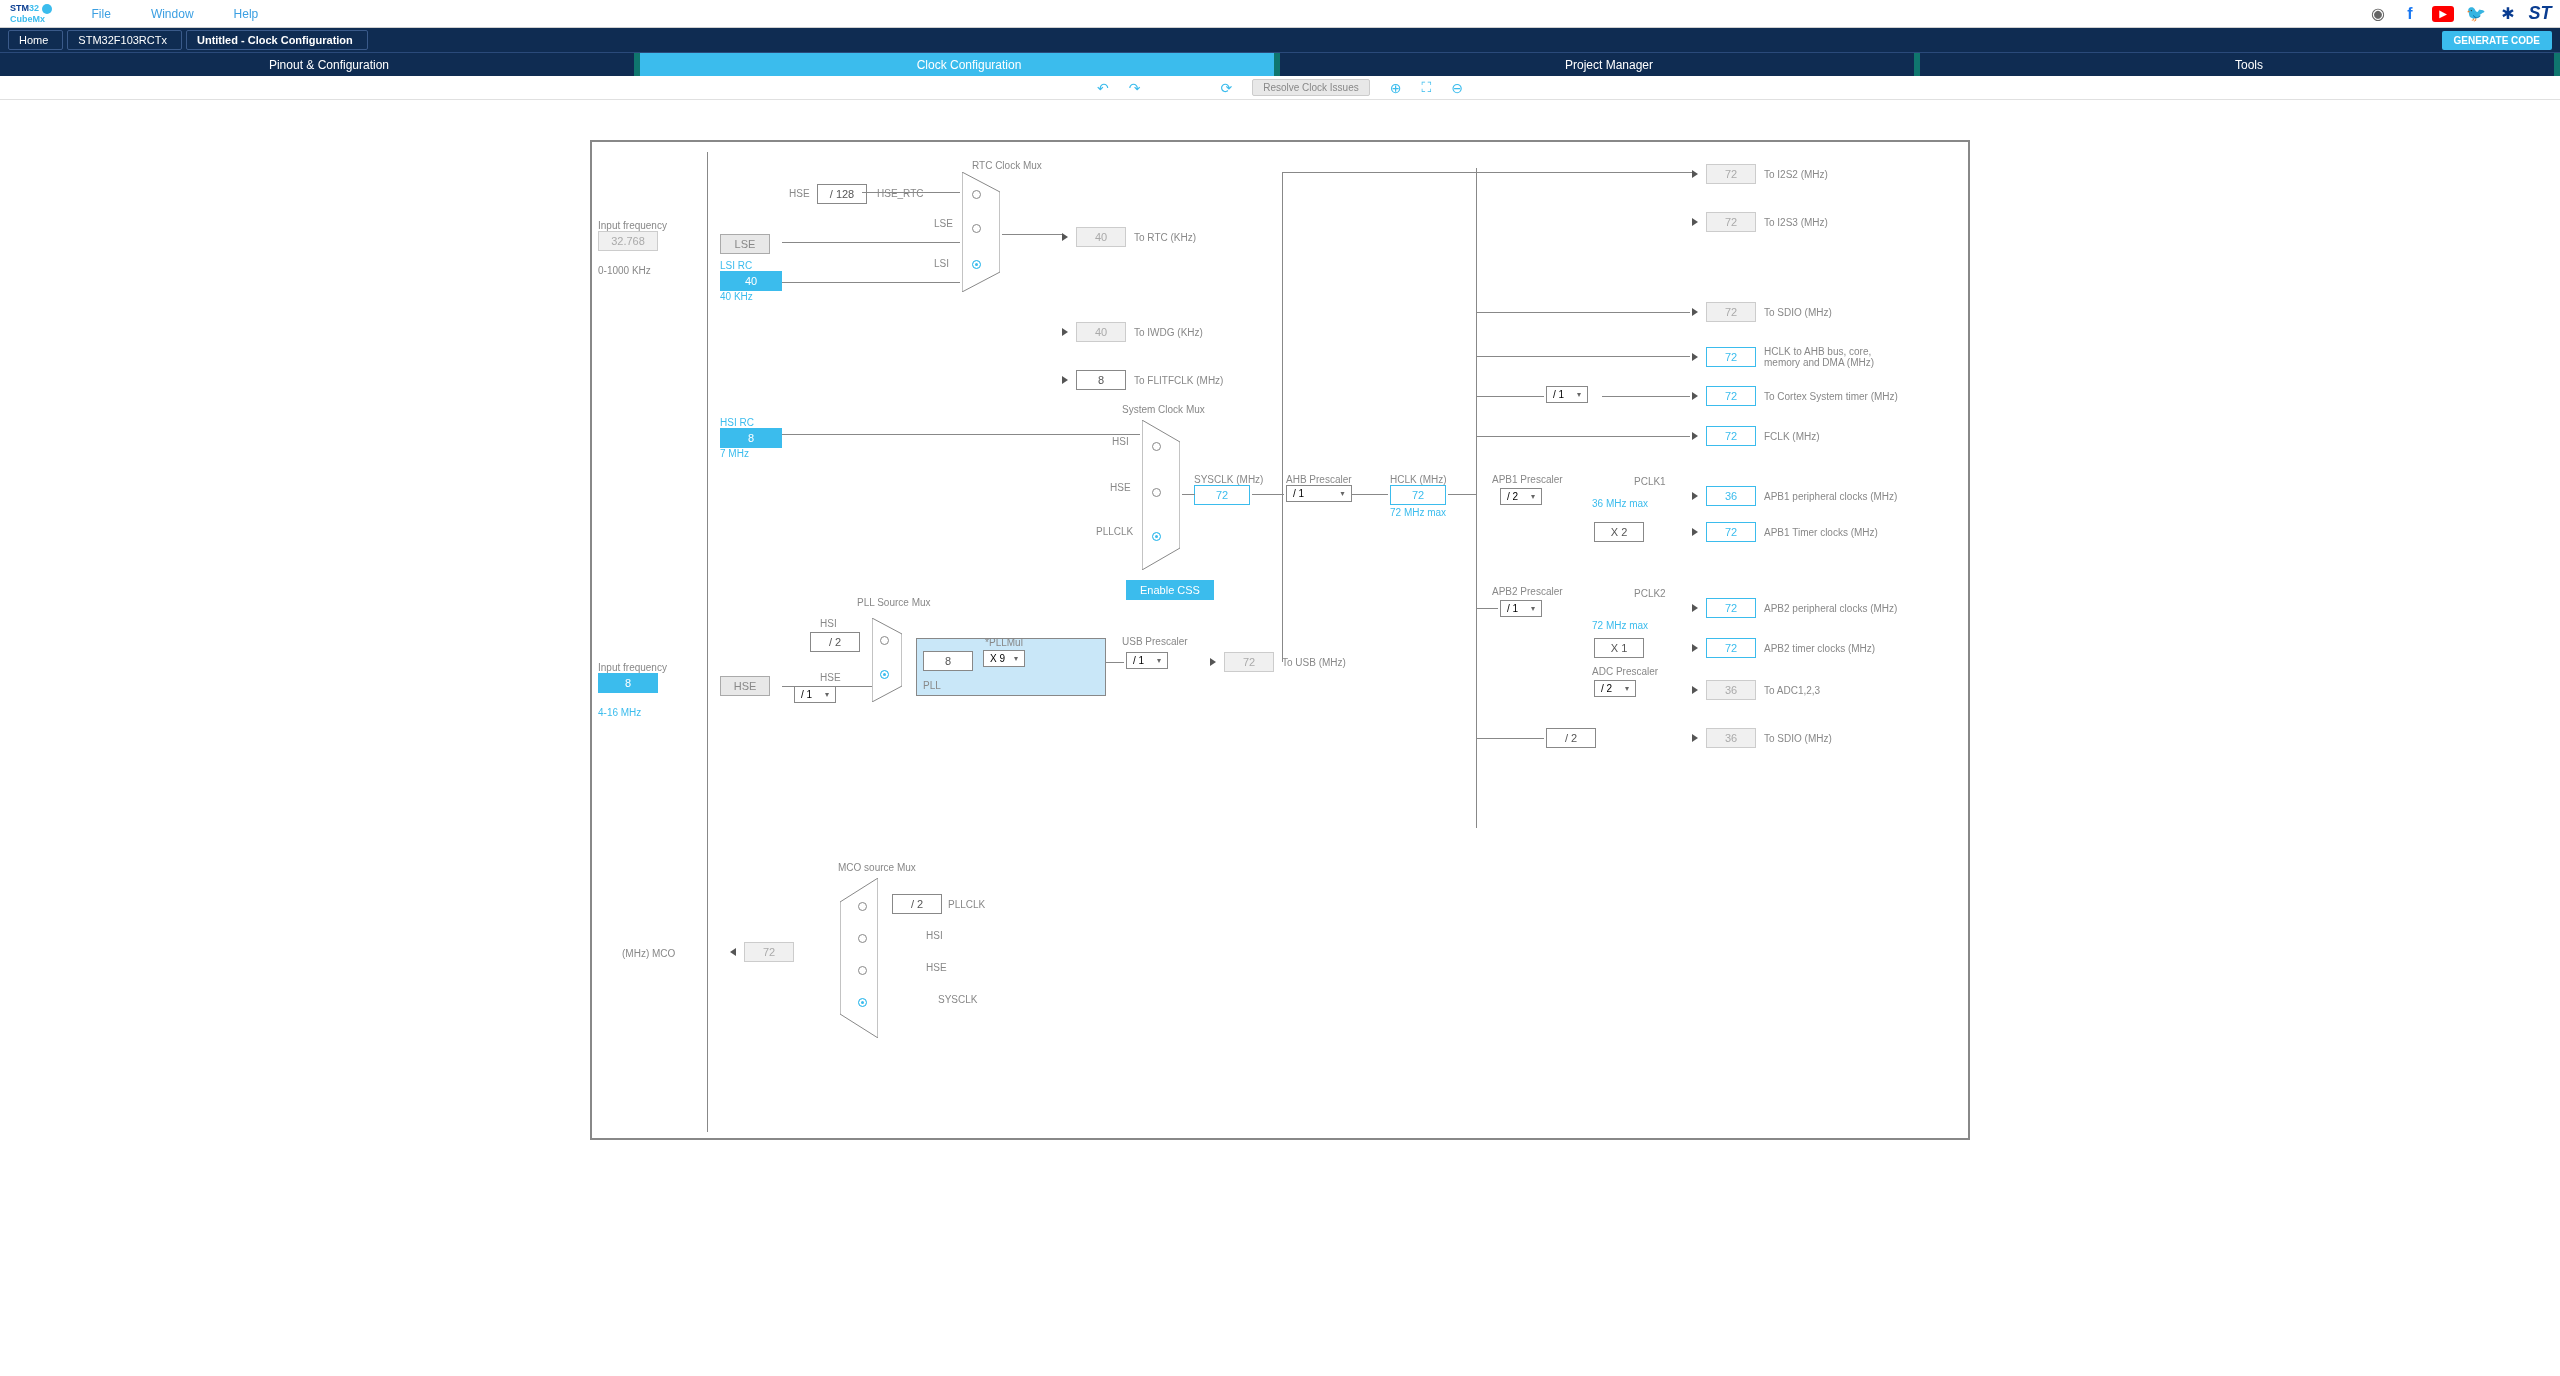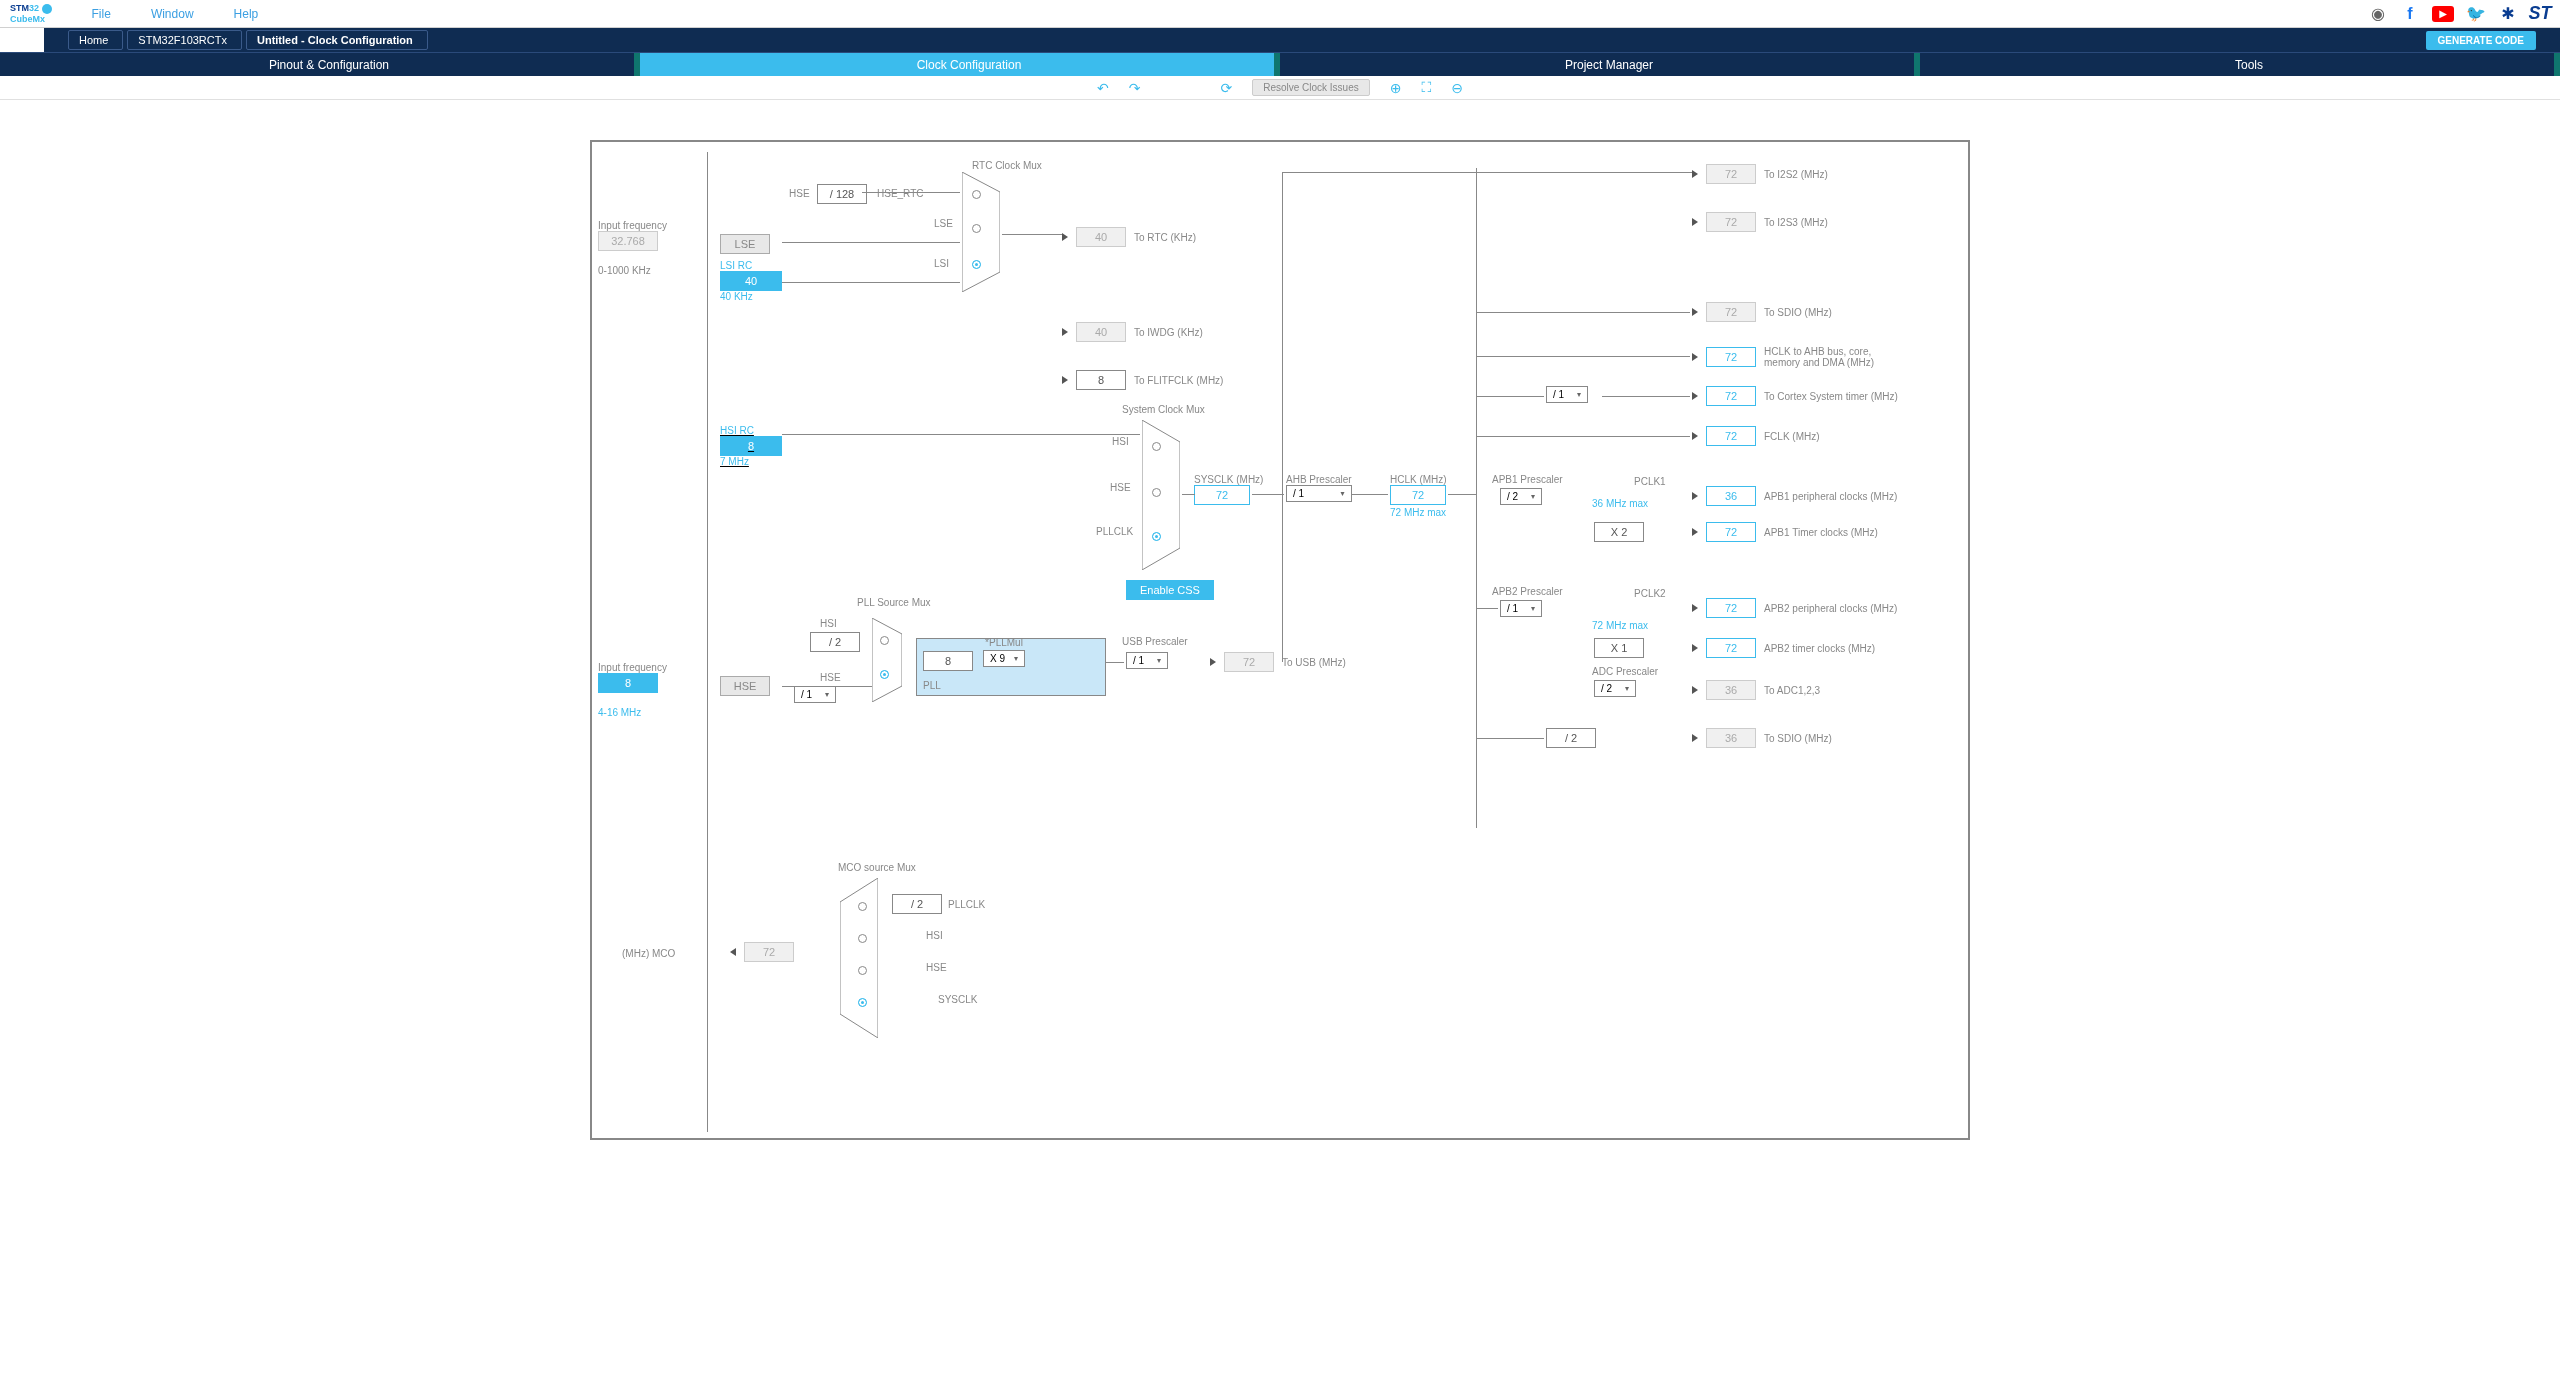--- a/index.html
+++ b/index.html
@@ -4,21 +4,21 @@
 <style>
 * { box-sizing: border-box; margin: 0; padding: 0; font-family: Arial, sans-serif; }
 body { font-size: 11px; background: #fff; }
 .menubar { height: 28px; display: flex; align-items: center; padding: 0 10px; border-bottom: 1px solid #d0d0d0; justify-content: space-between; }
 .menubar-left { display: flex; align-items: center; gap: 40px; }
 .logo { display: flex; align-items: center; gap: 4px; color: #3B9FE2; font-weight: bold; font-size: 12px; }
 .logo-text { display: flex; flex-direction: column; line-height: 10px; font-size: 9px; }
 .menu-item { color: #3B9FE2; cursor: pointer; font-size: 12px; }
 .menubar-right { display: flex; align-items: center; gap: 12px; }
 .social-icon { width: 20px; height: 20px; display: flex; align-items: center; justify-content: center; font-size: 16px; }
-.breadcrumb-bar { height: 24px; background: #0F2C52; display: flex; align-items: center; padding: 0 24px; justify-content: space-between; margin-left: 44px; }
+.breadcrumb-bar { height: 24px; background: #0F2C52; display: flex; align-items: center; padding: 0 8px; justify-content: space-between; }
 .breadcrumb-left { display: flex; align-items: center; gap: 0; }
 .crumb { background: #0F2C52; color: #fff; font-size: 11px; padding: 3px 14px 3px 10px; border: 1px solid #3a5a8a; position: relative; border-radius: 2px; margin-right: 4px; }
 .crumb-active { font-weight: bold; }
 .generate-btn { background: #3BBCED; color: #fff; font-size: 10px; font-weight: bold; padding: 4px 12px; border: none; border-radius: 2px; cursor: pointer; }
 .tab-bar { height: 24px; background: #0F2C52; display: flex; border-top: 1px solid #2a4a7a; }
 .tab { flex: 1; display: flex; align-items: center; justify-content: center; color: #fff; font-size: 12px; cursor: pointer; border-right: 6px solid #0f766e; padding-left: 24px; }
 .tab-active { background: #3BBCED; }
 .toolbar { height: 24px; display: flex; align-items: center; justify-content: center; gap: 20px; padding: 4px; border-bottom: 1px solid #e0e0e0; }
 .tb-icon { color: #3BBCED; font-size: 14px; cursor: pointer; }
 .tb-btn { background: #e8e8e8; color: #888; border: 1px solid #ccc; padding: 2px 10px; font-size: 10px; border-radius: 2px; }
@@ -144,21 +144,21 @@
     <div class="val-box val-box-dis" style="width:50px">40</div>
     <span class="lbl">To RTC (KHz)</span>
   </div>
 
   <div class="node" style="left:470px; top:180px; display:flex; align-items:center; gap:8px;">
     <span class="arrow-r"></span>
     <div class="val-box val-box-dis" style="width:50px">40</div>
     <span class="lbl">To IWDG (KHz)</span>
   </div>
 
-  <div class="node" style="left:128px; top:283px;text-decoration:underline;">
+  <div class="node" style="left:128px; top:275px;">
     <div class="lbl-blue">HSI RC</div>
     <div class="val-box val-box-blue" style="width:62px">8</div>
     <div class="lbl-blue">7 MHz</div>
   </div>
 
   <div class="node" style="left:470px; top:228px; display:flex; align-items:center; gap:8px;">
     <span class="arrow-r"></span>
     <div class="val-box" style="width:50px">8</div>
     <span class="lbl">To FLITFCLK (MHz)</span>
   </div>

